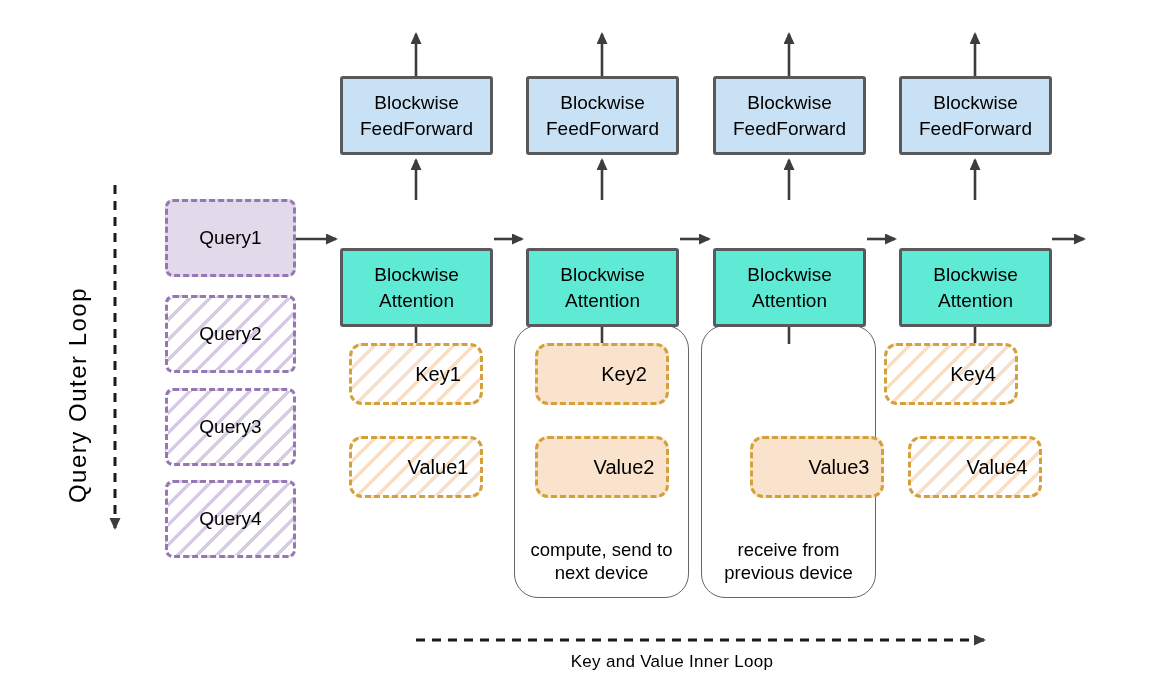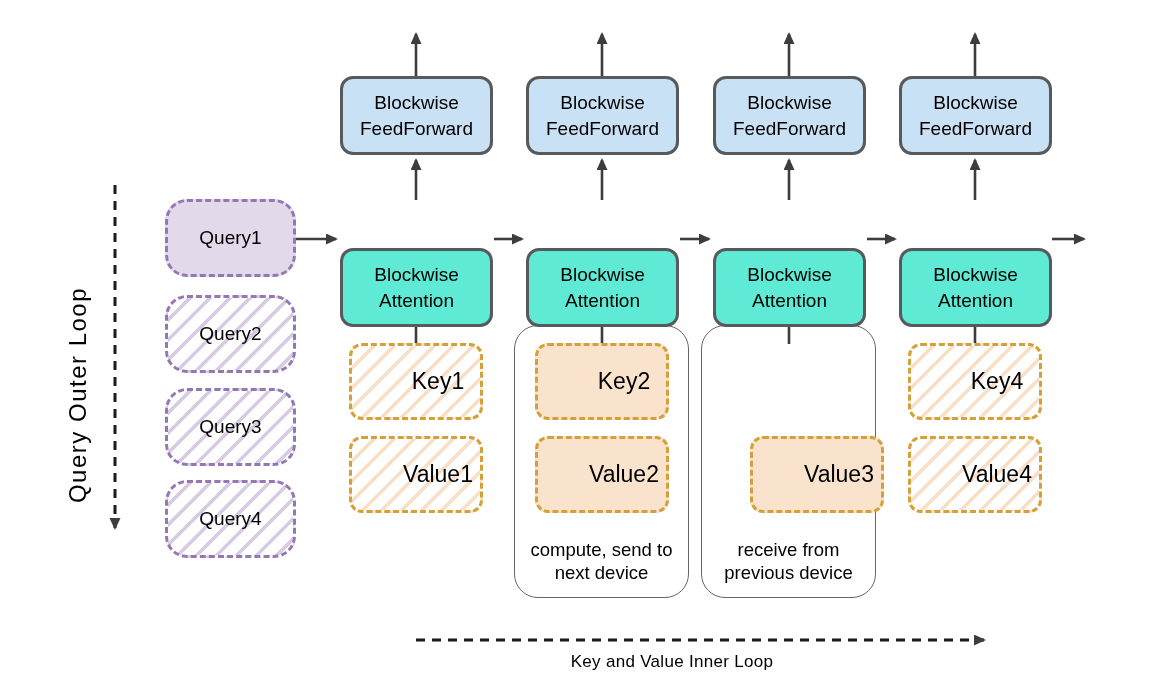--- a/index.html
+++ b/index.html
@@ -9,38 +9,38 @@
   }
   .abs { position:absolute; box-sizing:border-box; }
   .box {
     position:absolute; box-sizing:border-box;
     display:flex; align-items:center; justify-content:center;
     text-align:center; z-index:10;
   }
   
   .node {
     width:153px; height:79px;
-    border:3px solid #58595B; border-radius:13px;
+    border:3px solid #58595B; border-radius:3px;
     font-size:19px; line-height:1.32;
   }
   .ff   { background:#C8E1F4; }
   .attn { background:#5eead4;margin-top:48px; }
   
   .kv {
-    width:134px; height:77px;
+    width:134px; height:62px;
     border:3px dashed #D3A039; border-radius:13px;
-    font-size:23px;
+    font-size:20px;
     padding-left:44px;
   }
   .kv.solid   { background:#F9E3CC; }
   .kv.hatched { background:repeating-linear-gradient(135deg,#F8DFC5 0 3.5px,#ffffff 3.5px 14px); }
   
   .query {
     left:165px; width:131px; height:78px;
-    border:3px dashed #9577B5; border-radius:22px;
+    border:3px dashed #9577B5; border-radius:8px;
     font-size:19px;
   }
   .query.solid   { background:#E2DAEA; }
   .query.hatched { background:repeating-linear-gradient(135deg,#D8CCE4 0 3.5px,#ffffff 3.5px 14px); }
   
   .device {
     width:175px; height:273px; top:325px;
     border:1.6px solid #666666; border-radius:24px;
     background:#ffffff; z-index:1;
   }
@@ -160,21 +160,21 @@
   <div class="box kv solid" style="left:722px; top:436px;margin-left:28px;">
       <span>Value3</span>
     </div>
 
   <div class="box node ff" style="left:899px; top:76px;">
       <span>Blockwise FeedForward</span>
     </div>
   <div class="box node attn" style="left:899px; top:200px;">
       <span>Blockwise Attention</span>
     </div>
-  <div class="box kv hatched" style="left:908px; top:343px;">
+  <div class="box kv hatched" style="left:884px; top:343px;">
       <span>Key4</span>
     </div>
   <div class="box kv hatched" style="left:908px; top:436px;">
       <span>Value4</span>
     </div>
 
   <div class="bottom-label">Key and Value Inner Loop</div>
 
 </div>
 

